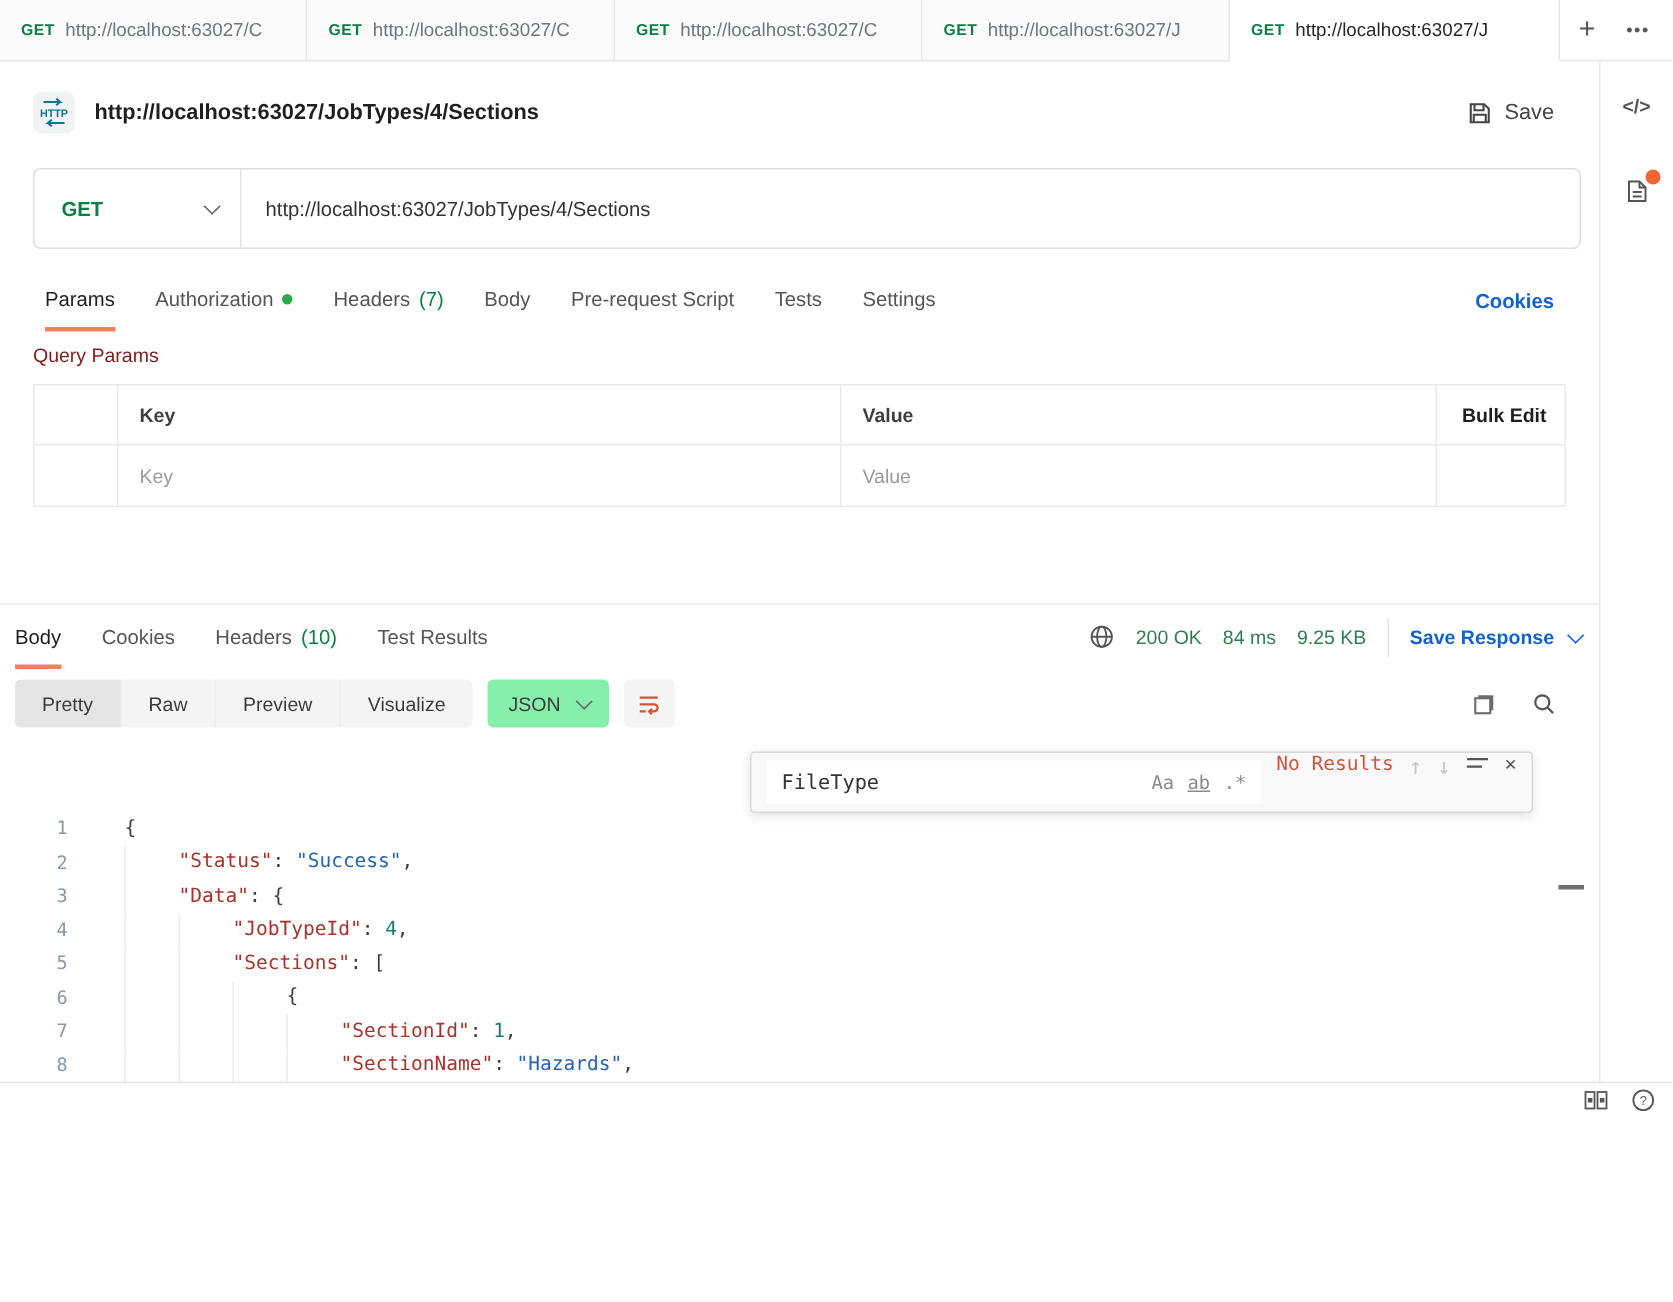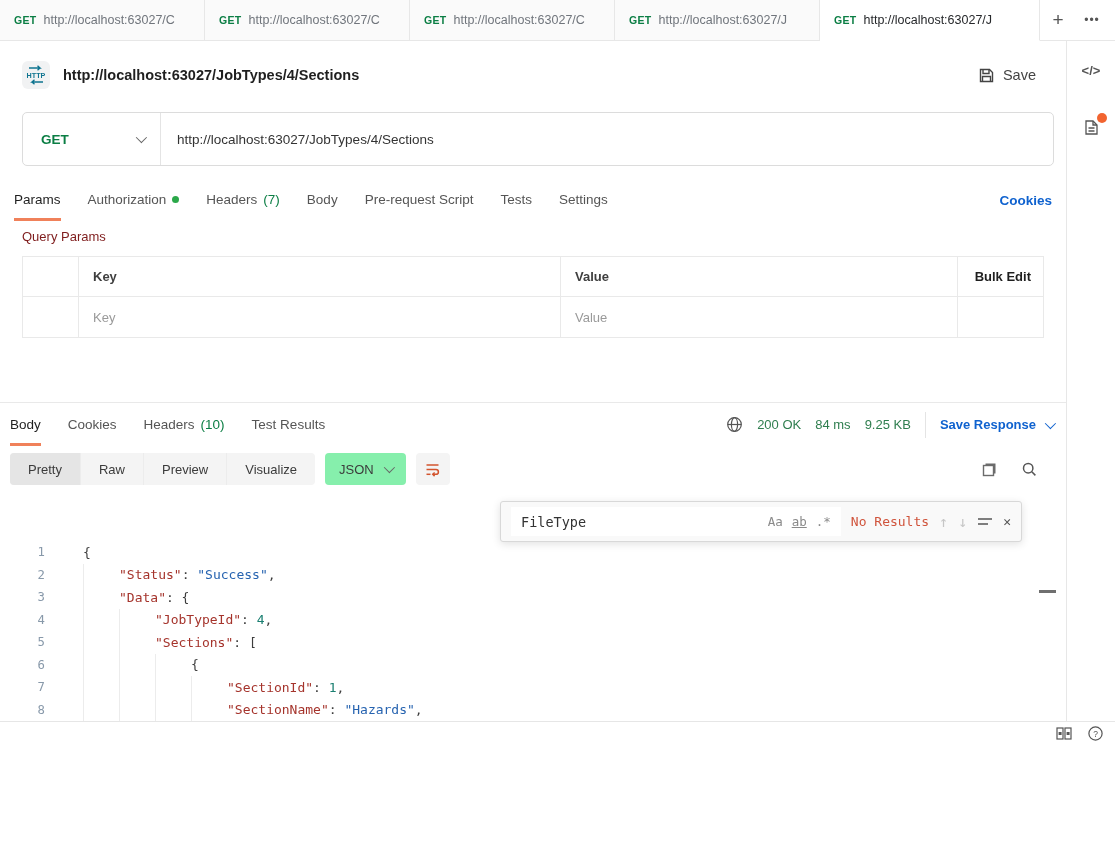--- a/index.html
+++ b/index.html
@@ -37,21 +37,21 @@
   .method-select { width:138px; height:100%; display:flex; align-items:center; justify-content:space-between; padding:0 16px 0 18px; border-right:1px solid #e4e4e4; cursor:pointer; }
   .method-label { font-size:13.5px; font-weight:700; color:#0b7e44; }
   .chev { width:8px; height:8px; border-right:1.6px solid #666; border-bottom:1.6px solid #666; transform:rotate(45deg) translateY(-2px); }
   .url-input { flex:1; padding-left:16px; font-size:13.5px; color:#333; white-space:nowrap; overflow:hidden; cursor:text; }
   .send-btn { margin-left:12px; width:122px; height:48px; background:#0265d2; border-radius:5px; display:flex; align-items:stretch; color:#fff; cursor:pointer; }
   .send-label-wrap { flex:1; display:flex; align-items:center; justify-content:center; font-size:15px; font-weight:700; }
   .send-caret { width:38px; display:flex; align-items:center; justify-content:center; border-left:1px solid rgba(255,255,255,.28); }
   .send-caret .chev { border-color:#fff; }
 
   
-  .req-tabs { margin-top:12px; padding:0 14px; height:42px; display:flex; align-items:stretch; gap:27px; font-size:13.5px; color:#555; }
+  .req-tabs { margin-top:12px; padding:0 30px; height:42px; display:flex; align-items:stretch; gap:27px; font-size:13.5px; color:#555; }
   .rtab { display:flex; align-items:center; gap:6px; border-bottom:3px solid transparent; padding-top:2px; cursor:pointer; }
   .rtab.active { color:#1f1f1f; border-bottom-color:#f0815a; }
   .count-green { color:#0b7e44; }
   .dot-green { width:7px; height:7px; border-radius:50%; background:#2ba84a; display:inline-block; }
   .cookies-link { margin-left:auto; color:#0f62cf; font-weight:600; align-self:center; cursor:pointer; }
 
   
   .qp-label { margin:8px 0 12px 22px; font-size:13px; font-weight:500; color:#7f1d1d; }
   .qp-table { margin:0 22px; border:1px solid #e9e9e9; font-size:13px; }
   .qp-row { display:flex; height:40px; }
@@ -93,21 +93,21 @@
   .ln { width:57px; flex:none; text-align:right; padding-right:12px; color:#8899aa; font-size:12.3px; }
   .code-text { display:flex; align-items:center; height:100%; padding-left:26px; white-space:pre; }
   .iguide { display:inline-block; width:36px; height:100%; border-left:1px solid #ececec; flex:none; }
   .tk-key { color:#a5342c; }
   .tk-str { color:#2663b0; }
   .tk-num { color:#197e70; }
   .tk-punc { color:#3d3d3d; }
   .scroll-mark { position:absolute; right:10px; top:99px; width:17px; height:3px; background:#6f6f6f; }
 
   
-  .find-bar { position:absolute; top:10px; right:44px; width:522px; height:41px; background:#f9f9f9; border:1px solid #d8d8d8; border-radius:3px; box-shadow:0 2px 8px rgba(0,0,0,.12); display:flex; align-items:center; padding:0 10px; gap:10px; }
+  .find-bar { position:absolute; top:10px; right:44px; width:522px; height:41px; background:#f9f9f9; border:1px solid #d8d8d8; border-radius:3px; box-shadow:0 2px 8px rgba(0,0,0,.12); display:flex; align-items:flex-start; padding:0 10px; gap:10px; }
   .find-input { flex:1; align-self:stretch; margin:5px 0; background:#fff; display:flex; align-items:center; padding:0 10px; gap:9px; cursor:text; }
   .find-query { flex:1; font-size:13.5px; color:#333; }
   .find-opt { font-size:12.5px; color:#8a8a8a; cursor:pointer; }
   .find-opt.uline { text-decoration:underline; }
   .no-results { color:#d0543c; font-size:13px; white-space:nowrap; }
   .find-nav { font-size:15px; color:#c6c6c6; cursor:pointer; }
   .find-ctl { color:#555; cursor:pointer; display:flex; align-items:center; }
   .find-close { font-size:13px; color:#555; cursor:pointer; }
 
   

